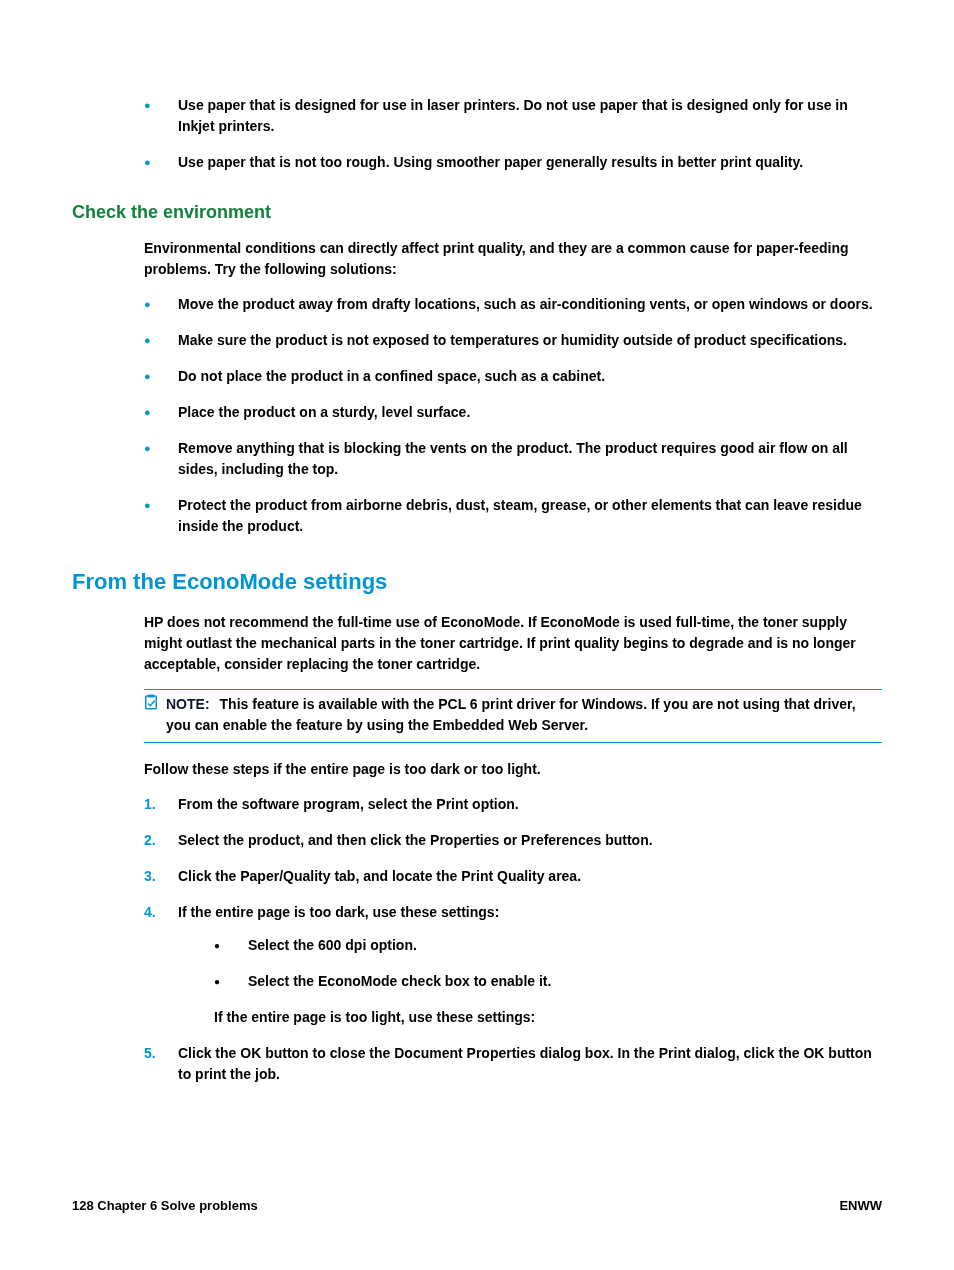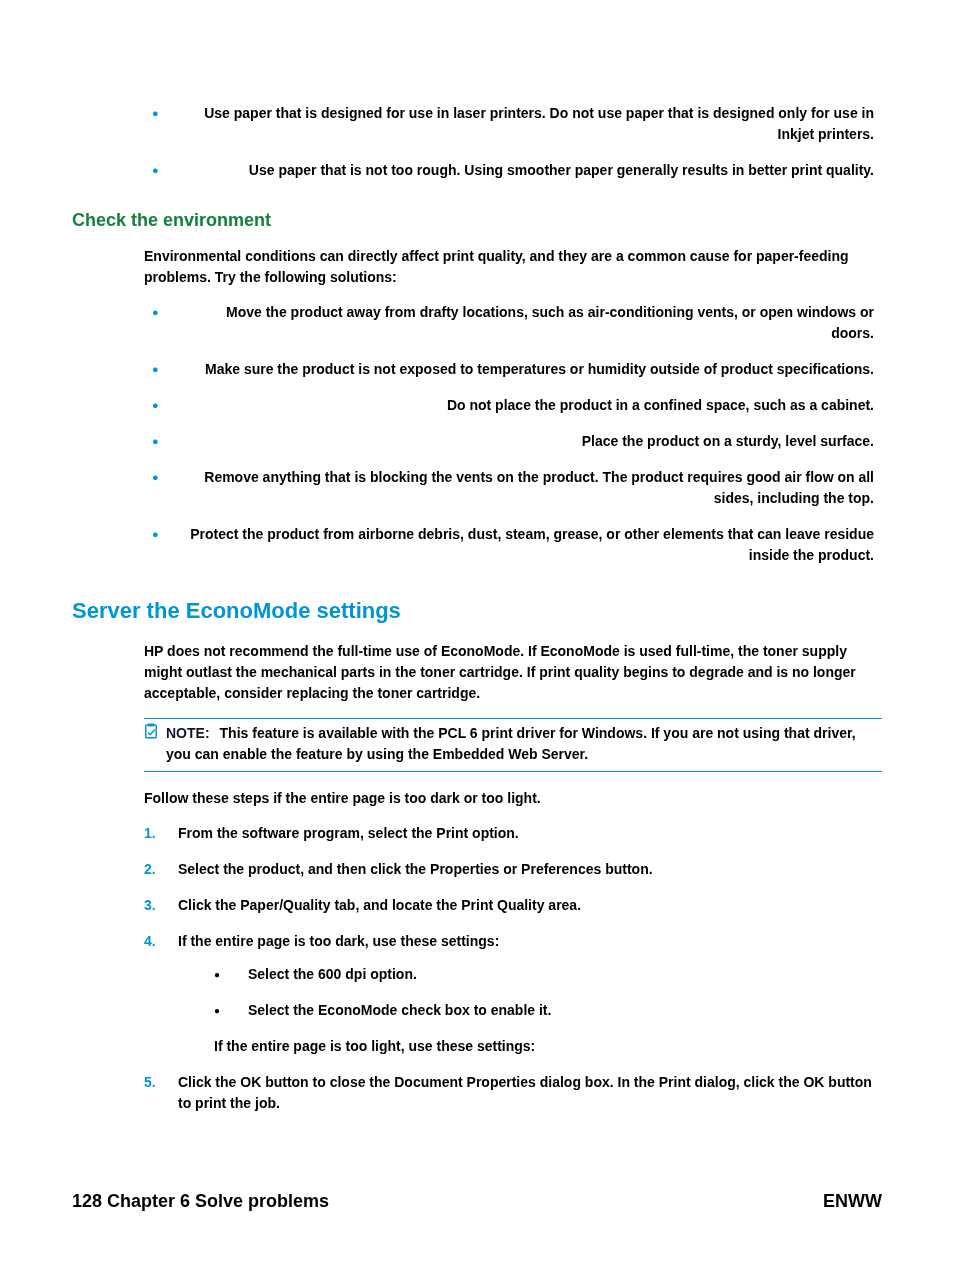--- a/index.html
+++ b/index.html
@@ -13,22 +13,21 @@
     width: 954px;
     height: 1270px;
     position: relative;
     box-sizing: border-box;
     padding: 95px 72px 60px 72px;
   }
   .indent1 { margin-left: 72px; }
   .bullet-list {
     list-style: none;
     padding: 0;
-    margin: 8px;
-    text-align: right;
+    margin: 0;
   }
   .bullet-list > li {
     position: relative;
     padding-left: 34px;
     margin-bottom: 15px;
     font-weight: 600;
   }
   .bullet-list > li::before {
     content: "●";
     color: #0096d6;
@@ -112,21 +111,21 @@
   }
   .note-inner { padding-left: 22px; }
   strong { font-weight: 800; }
   .footer {
     position: absolute;
     bottom: 55px;
     left: 72px;
     right: 72px;
     display: flex;
     justify-content: space-between;
-    font-size: 18px;
+    font-size: 13px;
     font-weight: 600;
   }
   .sub-para { margin: 14px 0 12px 36px; font-weight: 700; }
 </style>
 </head>
 <body>
 
 <div class="indent1">
   <ul class="bullet-list">
     <li>Use paper that is designed for use in laser printers. Do not use paper that is designed only for use in Inkjet printers.</li>
@@ -140,21 +139,21 @@
   <ul class="bullet-list">
     <li>Move the product away from drafty locations, such as air-conditioning vents, or open windows or doors.</li>
     <li>Make sure the product is not exposed to temperatures or humidity outside of product specifications.</li>
     <li>Do not place the product in a confined space, such as a cabinet.</li>
     <li>Place the product on a sturdy, level surface.</li>
     <li>Remove anything that is blocking the vents on the product. The product requires good air flow on all sides, including the top.</li>
     <li>Protect the product from airborne debris, dust, steam, grease, or other elements that can leave residue inside the product.</li>
   </ul>
 </div>
 
-<div class="h1">Server the EconoMode settings</div>
+<div class="h1">From the EconoMode settings</div>
 <div class="indent1">
   <div class="para">HP does not recommend the full-time use of EconoMode. If EconoMode is used full-time, the toner supply might outlast the mechanical parts in the toner cartridge. If print quality begins to degrade and is no longer acceptable, consider replacing the toner cartridge.</div>
 
   <div class="note-box">
     <span class="note-icon">
       <svg width="18" height="18" viewBox="0 0 24 24" fill="none" stroke="#0096d6" stroke-width="2">
         <rect x="5" y="4" width="14" height="17" rx="1"></rect>
         <path d="M9 3h6v2H9z" fill="#0096d6"></path>
         <path d="M8 14l3 3 6-7"></path>
       </svg>

